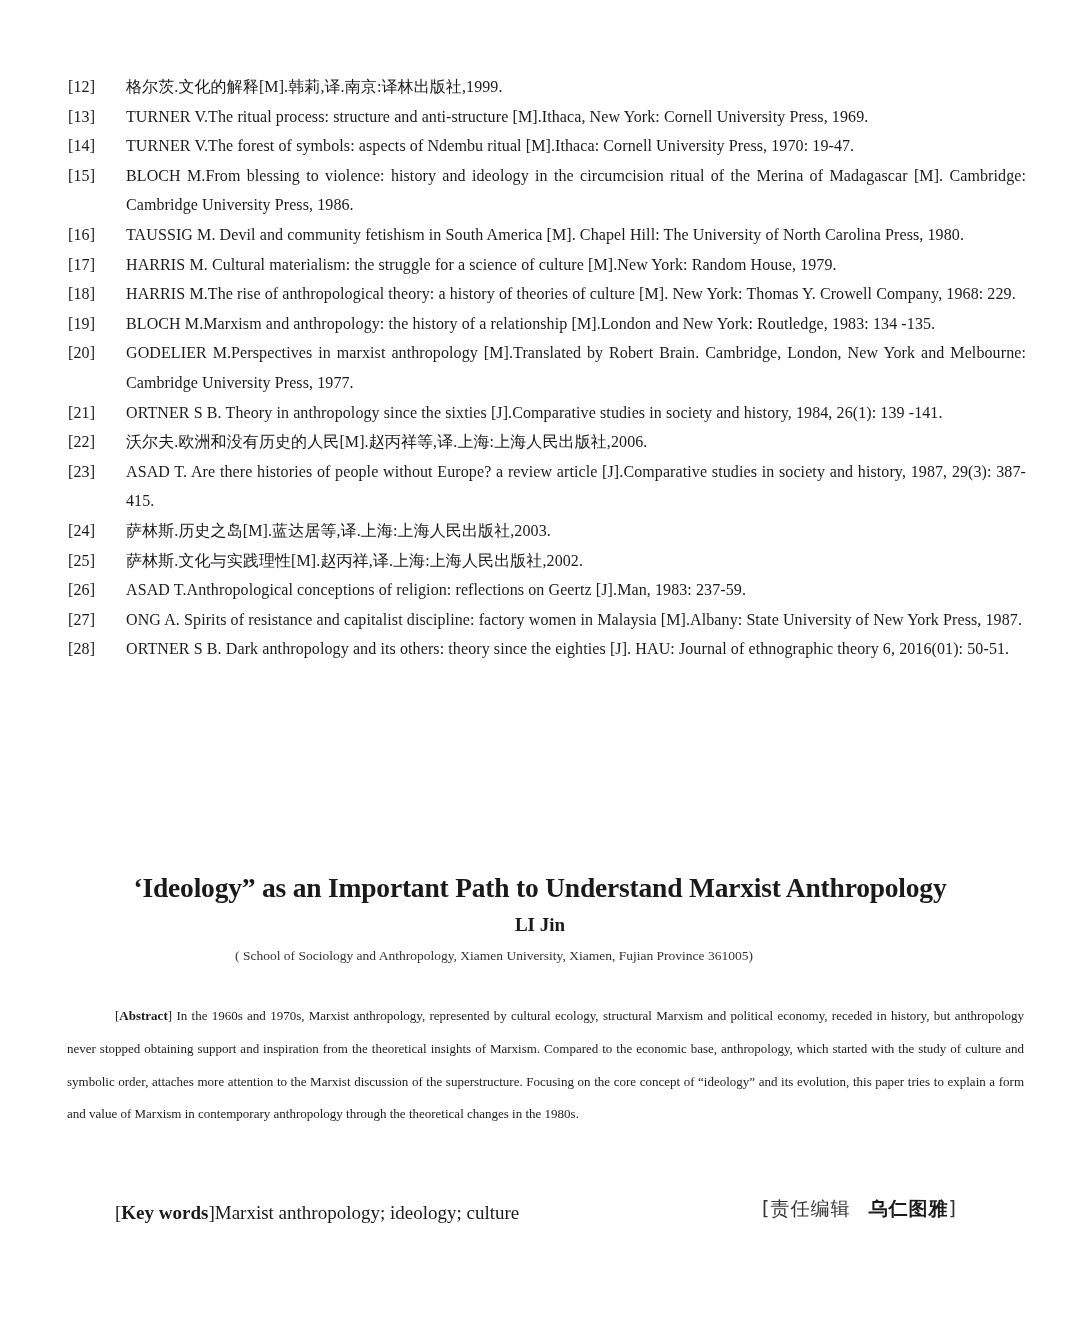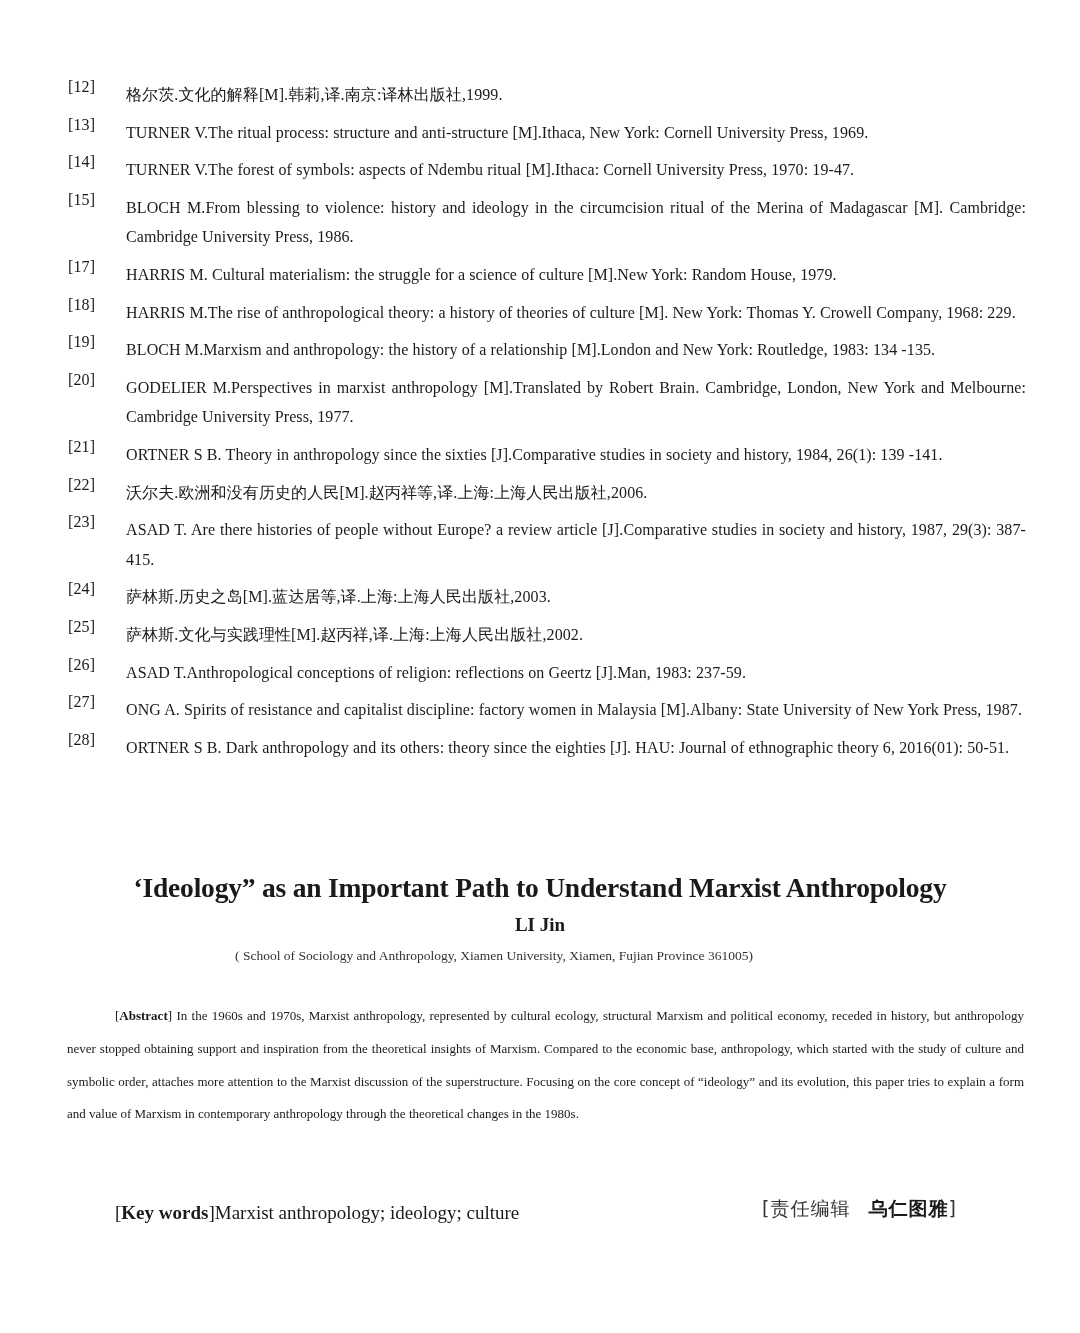--- a/index.html
+++ b/index.html
@@ -4,21 +4,21 @@
   <style>
     html, body { margin: 0; padding: 0; background: #ffffff; }
     body {
       width: 1080px; height: 1333px; overflow: hidden; position: relative;
       font-family: "Liberation Serif", "DejaVu Serif", serif;
       color: #1a1a1a;
     }
     .refs { position: absolute; left: 68px; top: 72px; width: 958px; }
     .ref { display: flex; font-size: 16px; line-height: 29.6px; letter-spacing: 0.1px; }
     .ref-num { flex: 0 0 58px; white-space: nowrap; }
-    .ref-text { flex: 1; text-align: justify; text-align-last: left; margin-top: 8px; }
+    .ref-text { flex: 1; text-align: justify; text-align-last: left; }
     .title {
       position: absolute; left: 0; width: 1080px; top: 872px; text-align: center;
       font-size: 27.5px; font-weight: bold; letter-spacing: -0.2px;
     }
     .author {
       position: absolute; left: 0; width: 1080px; top: 914px; text-align: center;
       font-size: 19px; font-weight: bold;
     }
     .affil {
       position: absolute; left: 0; width: 988px; top: 948px; text-align: center;
@@ -53,20 +53,24 @@
       <span class="ref-num">[13]</span>
       <span class="ref-text">TURNER V.The ritual process: structure and anti-structure [M].Ithaca, New York: Cornell University Press, 1969.</span>
     </div>
   <div class="ref">
       <span class="ref-num">[14]</span>
       <span class="ref-text">TURNER V.The forest of symbols: aspects of Ndembu ritual [M].Ithaca: Cornell University Press, 1970: 19-47.</span>
     </div>
   <div class="ref">
       <span class="ref-num">[15]</span>
       <span class="ref-text">BLOCH M.From blessing to violence: history and ideology in the circumcision ritual of the Merina of Madagascar [M]. Cambridge: Cambridge University Press, 1986.</span>
+    </div>
+  <div class="ref">
+      <span class="ref-num">[16]</span>
+      <span class="ref-text">TAUSSIG M. Devil and community fetishism in South America [M]. Chapel Hill: The University of North Carolina Press, 1980.</span>
     </div>
   <div class="ref">
       <span class="ref-num">[17]</span>
       <span class="ref-text">HARRIS M. Cultural materialism: the struggle for a science of culture [M].New York: Random House, 1979.</span>
     </div>
   <div class="ref">
       <span class="ref-num">[18]</span>
       <span class="ref-text">HARRIS M.The rise of anthropological theory: a history of theories of culture [M]. New York: Thomas Y. Crowell Company, 1968: 229.</span>
     </div>
   <div class="ref">

